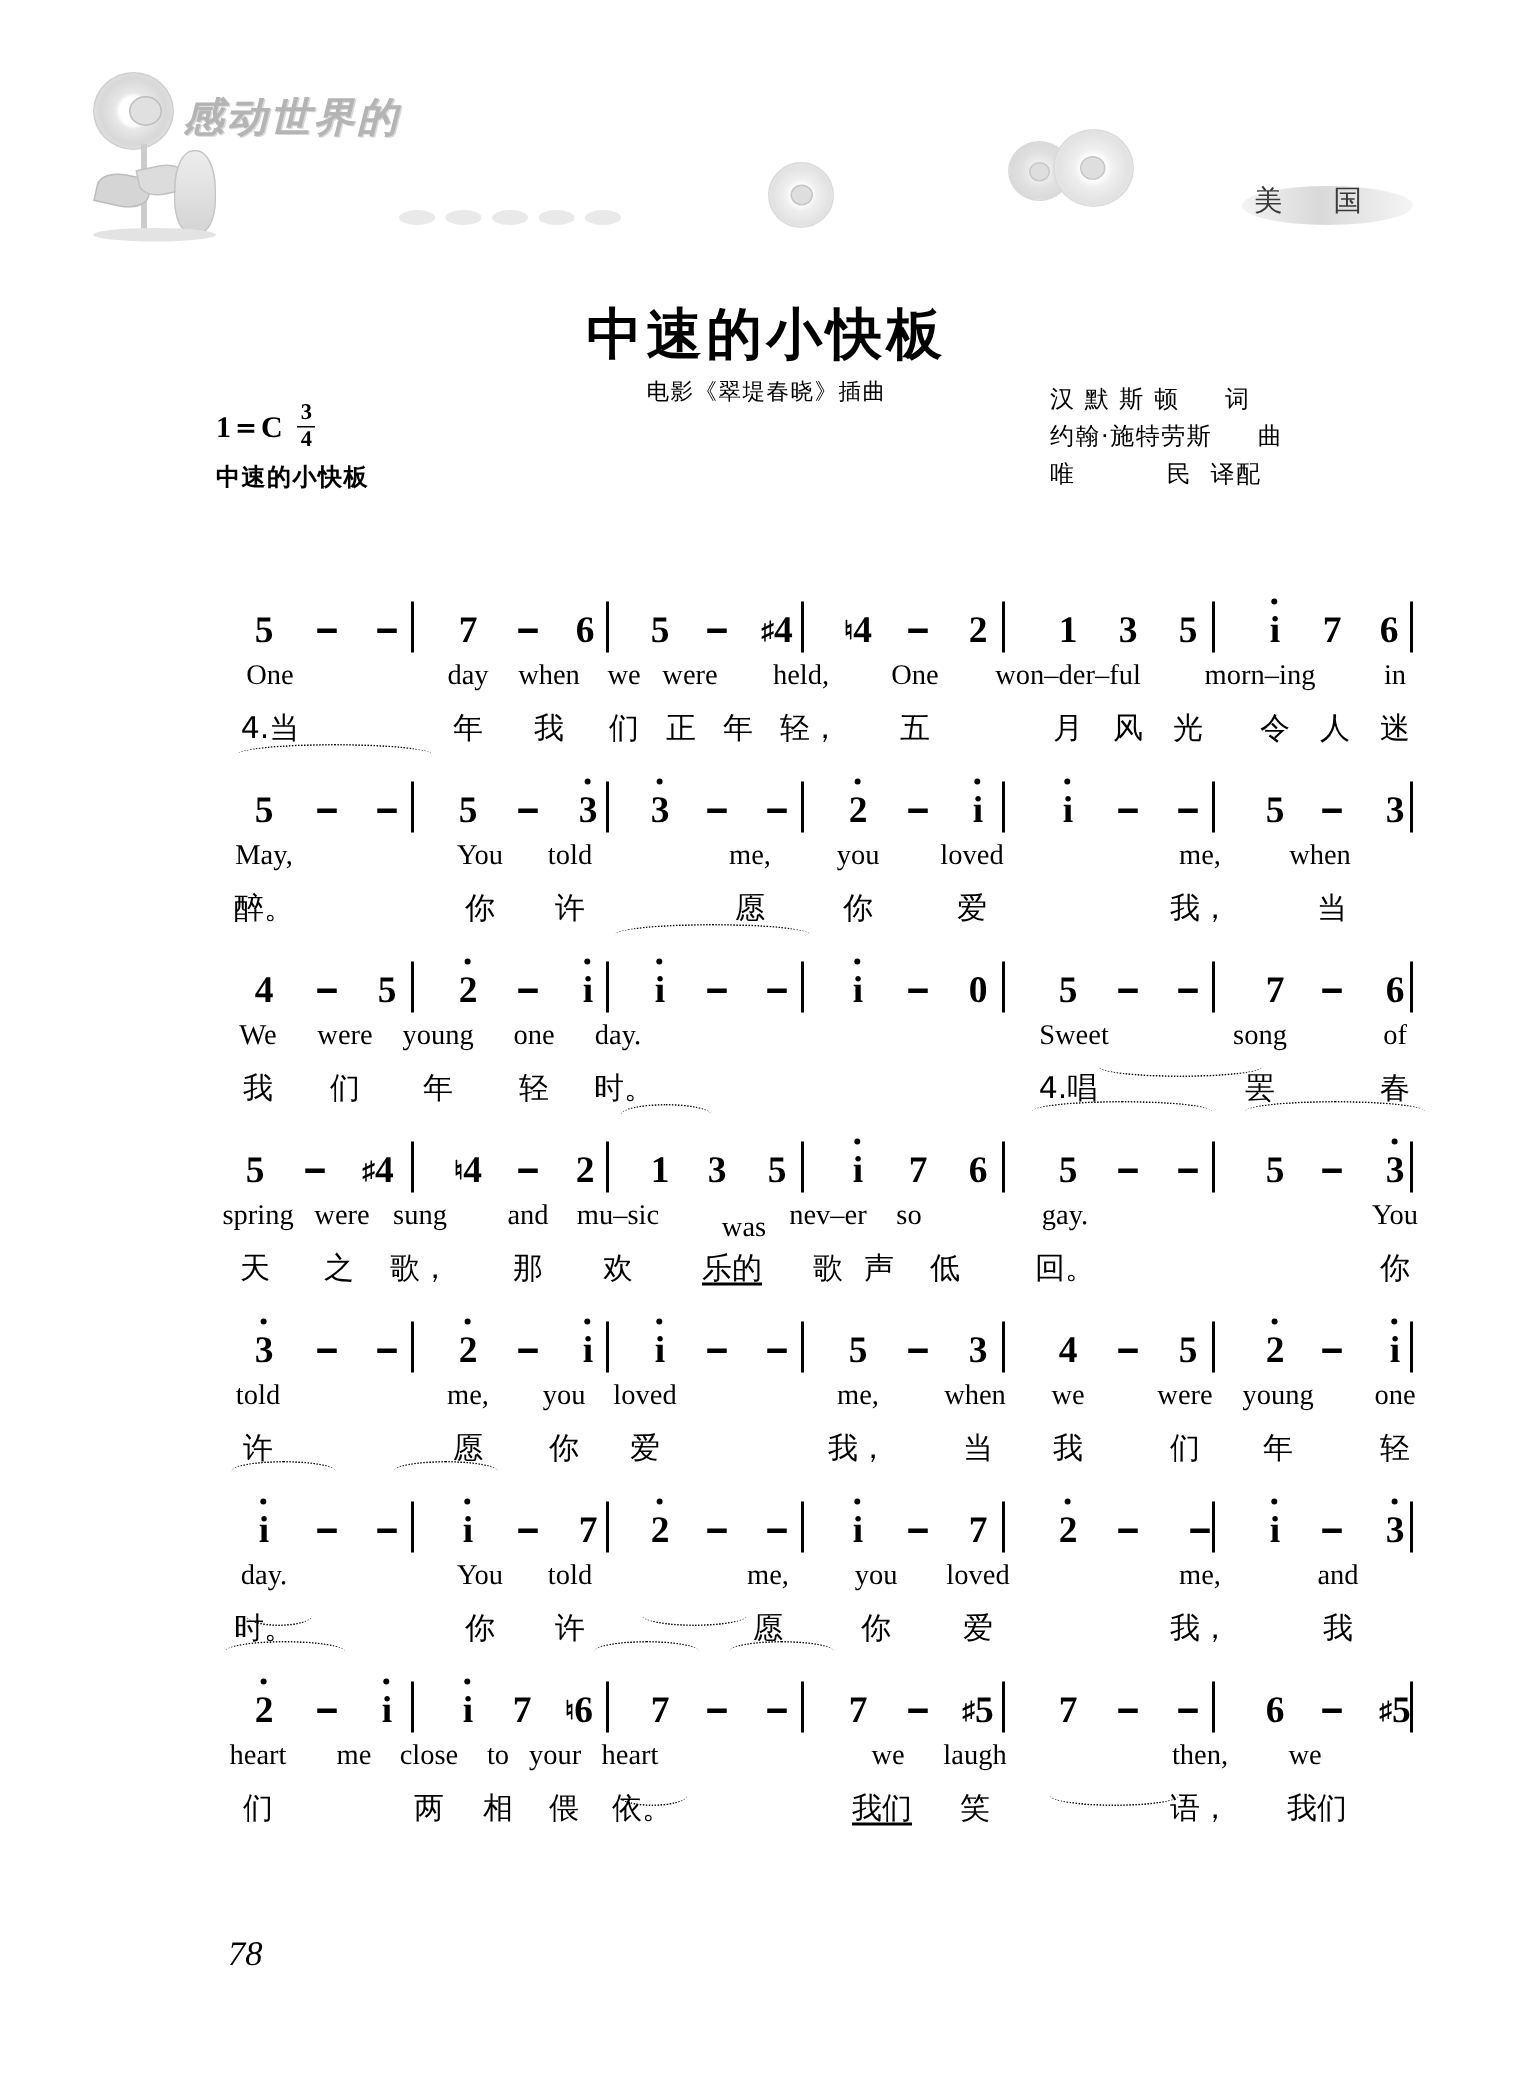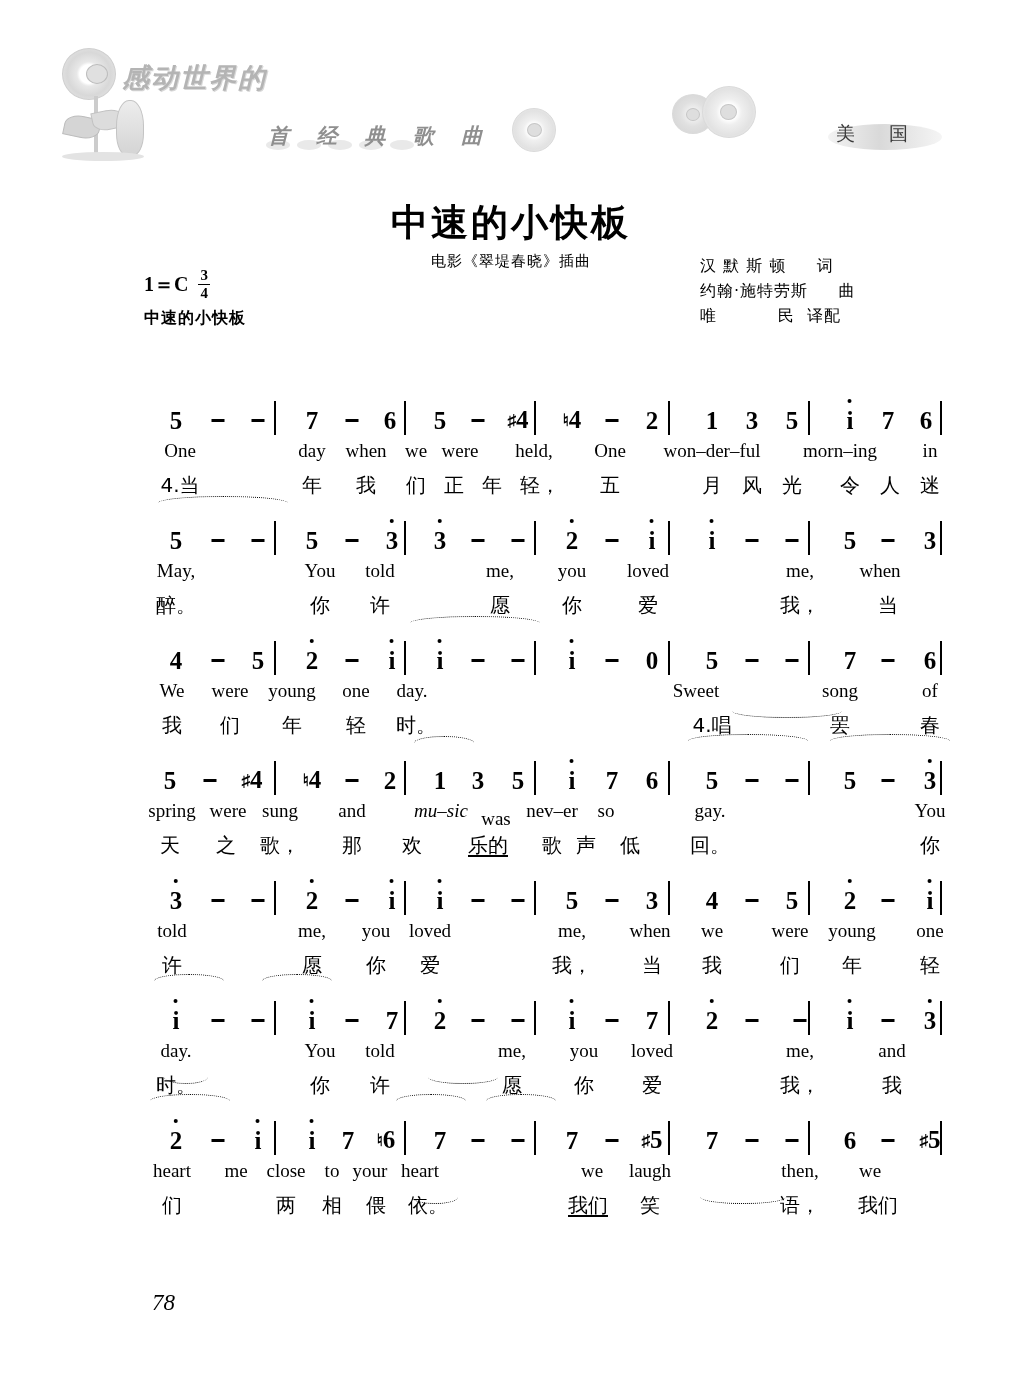--- a/index.html
+++ b/index.html
@@ -114,21 +114,20 @@
   </div>
 
   <div class="logo-cn">感动世界的</div>
   <div class="logo-sub-shadow">
     <i style="left:0"></i>
       <i style="left:31px"></i>
       <i style="left:62px"></i>
       <i style="left:93px"></i>
       <i style="left:124px"></i>
   </div>
-  <div class="logo-sub">首 经 典 歌 曲</div>
 
   <div class="deco-flower" style="left:512px;top:108px;width:46px;height:46px;">
     <div class="d-head" style="left:0;top:0;width:42px;height:42px;"></div>
     <div class="d-core" style="left:15px;top:15px;width:13px;height:12px;"></div>
   </div>
   <div class="deco-flower" style="left:672px;top:86px;width:92px;height:58px;">
     <div class="d-head" style="left:0;top:8px;width:40px;height:38px;background:radial-gradient(circle at 50% 50%,#eeeeee 22%,#e0e0e0 45%,#d2d2d2 100%);"></div>
     <div class="d-core" style="left:14px;top:22px;width:12px;height:11px;"></div>
     <div class="d-head" style="left:30px;top:0px;width:52px;height:50px;"></div>
     <div class="d-core" style="left:48px;top:18px;width:15px;height:14px;"></div>
@@ -283,21 +282,21 @@
         <div class="note" style="left: 790px;">6</div>
         <div class="bar" style="left: 800px;"></div>
       </div>
       <div class="slur" style="left: 270px; width: 130px; top: -16px;"></div>
       <div class="slur below" style="left: 592px; width: 110px; top: 72px;"></div>
       <div class="lyr" style="left: 32px; top: 48px;">We</div>
       <div class="lyr" style="left: 90px; top: 48px;">were</div>
       <div class="lyr" style="left: 152px; top: 48px;">young</div>
       <div class="lyr" style="left: 216px; top: 48px;">one</div>
       <div class="lyr" style="left: 272px; top: 48px;">day.</div>
-      <div class="lyr" style="left: 556px; top: 48px;">Sweet</div>
+      <div class="lyr" style="left: 576px; top: 48px;">Sweet</div>
       <div class="lyr" style="left: 700px; top: 48px;">song</div>
       <div class="lyr" style="left: 790px; top: 48px;">of</div>
       <div class="lyr cn" style="left: 32px; top: 80px;">我</div>
       <div class="lyr cn" style="left: 90px; top: 80px;">们</div>
       <div class="lyr cn" style="left: 152px; top: 80px;">年</div>
       <div class="lyr cn" style="left: 216px; top: 80px;">轻</div>
       <div class="lyr cn" style="left: 276px; top: 80px;">时。</div>
       <div class="lyr cn" style="left: 572px; top: 80px;">4.唱</div>
       <div class="lyr cn" style="left: 700px; top: 80px;">罢</div>
       <div class="lyr cn" style="left: 790px; top: 80px;">春</div>
@@ -329,21 +328,21 @@
         <div class="note" style="left: 790px;">3<span class="dotu"></span></div>
         <div class="bar" style="left: 800px;"></div>
       </div>
       <div class="slur" style="left: 274px; width: 60px; top: -16px;"></div>
       <div class="slur" style="left: 548px; width: 120px; top: -18px;"></div>
       <div class="slur" style="left: 690px; width: 120px; top: -18px;"></div>
       <div class="lyr" style="left: 32px; top: 48px;">spring</div>
       <div class="lyr" style="left: 88px; top: 48px;">were</div>
       <div class="lyr" style="left: 140px; top: 48px;">sung</div>
       <div class="lyr" style="left: 212px; top: 48px;">and</div>
-      <div class="lyr" style="left: 301px; top: 48px; font-style: italic;">mu–sic</div>
+      <div class="lyr" style="left: 272px; top: 48px;">mu–sic</div>
       <div class="lyr" style="left: 356px; top: 56px;">was</div>
       <div class="lyr" style="left: 412px; top: 48px;">nev–er</div>
       <div class="lyr" style="left: 466px; top: 48px;">so</div>
       <div class="lyr" style="left: 570px; top: 48px;">gay.</div>
       <div class="lyr" style="left: 790px; top: 48px;">You</div>
       <div class="lyr cn" style="left: 30px; top: 80px;">天</div>
       <div class="lyr cn" style="left: 86px; top: 80px;">之</div>
       <div class="lyr cn" style="left: 140px; top: 80px;">歌，</div>
       <div class="lyr cn" style="left: 212px; top: 80px;">那</div>
       <div class="lyr cn" style="left: 272px; top: 80px;">欢</div>

